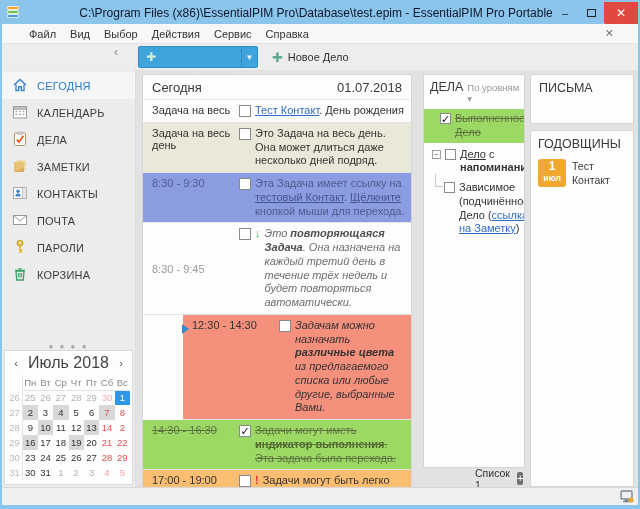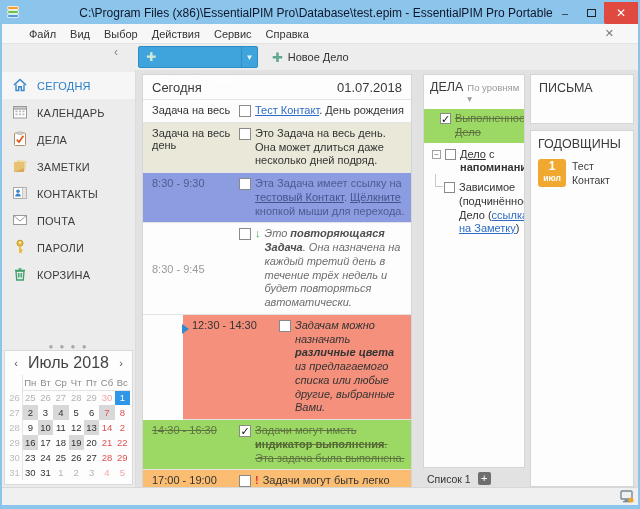--- a/index.html
+++ b/index.html
@@ -107,21 +107,21 @@
   .expander { width:9px; height:9px; border:1px solid #a0a0a0; flex:none; margin-top:2px; font-size:8px;
               line-height:7px; text-align:center; color:#666; background:#fff; }
   .todo-item .cb { width:11px; height:11px; }
   .todo-text .u { text-decoration:underline; }
   .todo-text .b { font-weight:bold; }
   .todo-text .link { color:#2e6bc4; text-decoration:underline; }
   .todo-item.child { padding-left:14px; }
   .todo-item.child::before { content:""; position:absolute; left:5px; top:-4px; width:7px; height:12px;
               border-left:1px solid #c9c9c9; border-bottom:1px solid #c9c9c9; }
   .todo-tabs { height:19px; display:flex; align-items:center; gap:7px; padding:2px 2px 0 4px; }
-  .todo-tab-label { font-size:10.5px; color:#333; }
+  .todo-tab-label { font-size:10.5px; color:#333;margin-left:48px; }
   .tab-add { width:13px; height:13px; background:#6e6e6e; color:#fff; font-size:11px; line-height:12px;
              text-align:center; border-radius:2px; }
 
   
   .right-col { width:112px; flex:none; background:#e2e2e2; padding:4px 4px 0 4px; display:flex; flex-direction:column; gap:6px; }
   .panel-title { font-size:12.5px; color:#3a3a3a; }
   .mail-card { height:50px; padding:6px 8px; }
   .anniv-card { flex:1; padding:6px 7px; }
   .anniv-row { display:flex; gap:6px; margin-top:8px; }
   .date-badge { width:28px; height:28px; background:#f0a830; border-radius:3px; color:#fff; text-align:center; flex:none; }
@@ -379,21 +379,21 @@
             <div class="t-time">12:30 - 14:30</div>
             <div class="t-body">
               <span class="cb"></span>
               <span class="t-text"><span>Задачам можно назначать </span><span class="b">различные цвета</span><span> из предлагаемого списка или любые другие, выбранные Вами.</span></span>
             </div>
           </div>
           <div class="trow strike" style="background: rgb(156, 217, 100);">
             <div class="t-time">14:30 - 16:30</div>
             <div class="t-body">
               <span class="cb checked"></span>
-              <span class="t-text"><span>Задачи могут иметь </span><span class="b">индикатор выполнения</span><span>. Эта задача была выполнена.</span></span>
+              <span class="t-text"><span>Задачи могут иметь </span><span class="b">индикатор выполнения</span><span>. Эта задача была перехода.</span></span>
             </div>
           </div>
           <div class="trow" style="background: rgb(251, 189, 114);">
             <div class="t-time">17:00 - 19:00</div>
             <div class="t-body">
               <span class="cb"></span>
               <span class="row-icon" style="color: rgb(224, 48, 48);">!</span>
               <span class="t-text"><span>Задачи могут быть легко перемещены или скопированы. Попробуйте перетащить эту Задачу мышкой на другое время.</span></span>
             </div>
           </div>

